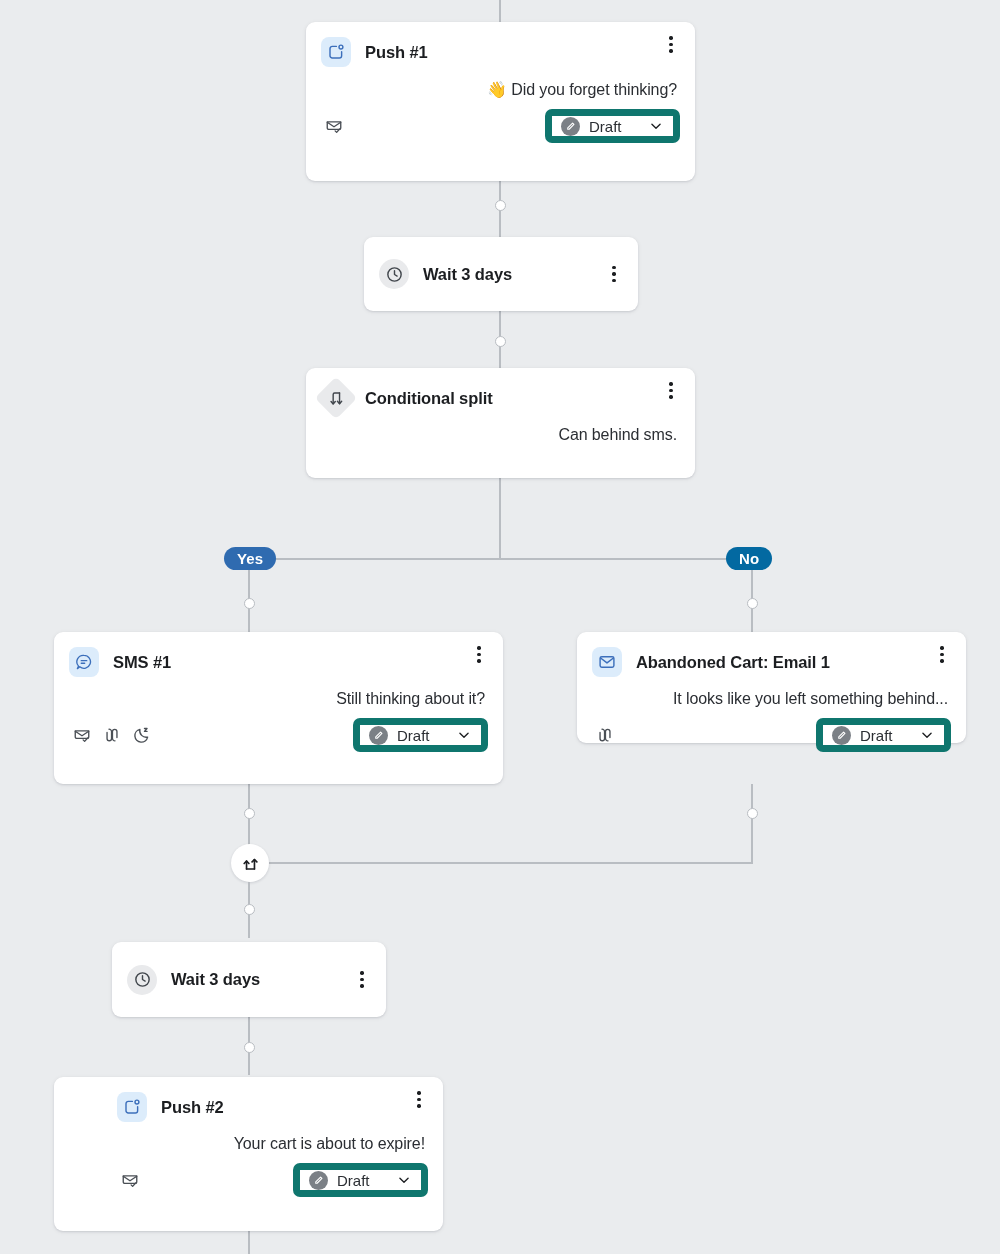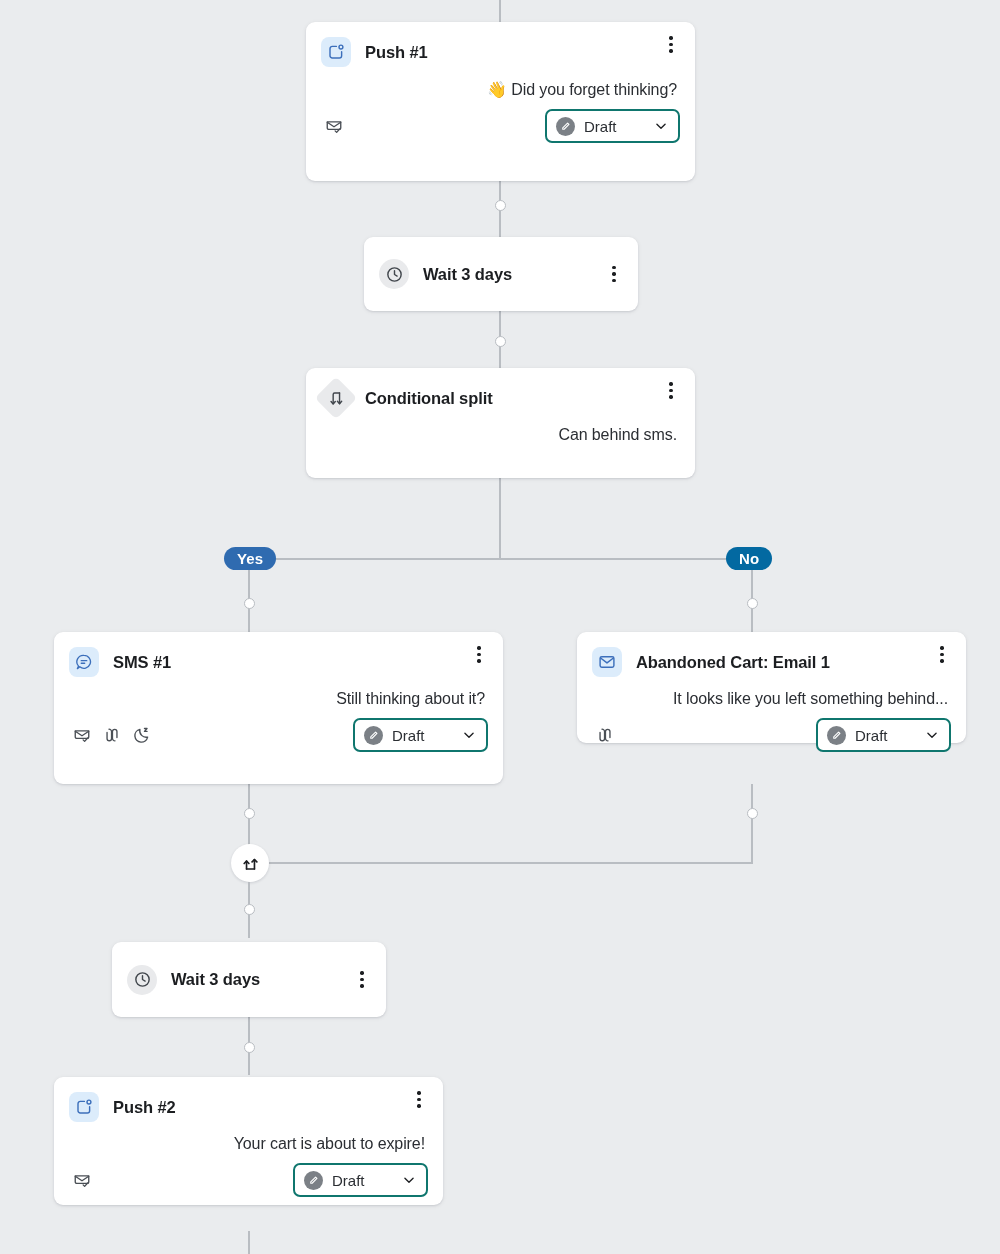--- a/index.html
+++ b/index.html
@@ -74,21 +74,21 @@
   }
   .card-foot {
     display: flex; align-items: center; padding: 10px 15px 13px 18px;
   }
   .foot-icons { display: flex; align-items: center; gap: 11px; }
   .foot-icons .fi { width: 19px; height: 19px; display:flex; align-items:center; justify-content:center; }
 
   .status-select {
     margin-left: auto; display: flex; align-items: center;
     height: 34px; min-width: 135px; padding: 0 10px 0 9px;
-    border: 2px solid #0f766e; border-radius: 7px; background: #fff;
+    border: 7px solid #0f766e; border-radius: 7px; background: #fff;
     cursor: pointer;
   }
   .status-dot {
     width: 19px; height: 19px; border-radius: 50%; background: #7b8086;
     display:flex; align-items:center; justify-content:center; margin-right: 9px;
     flex: 0 0 19px;
   }
   .status-label { font-size: 15px; color: #2b2e33; }
   .chev { margin-left: auto; width: 14px; height: 14px; }
 </style>
@@ -323,21 +323,21 @@
       </div>
       <span class="card-title">Wait 3 days</span>
       <div class="kebab">
           <i></i>
           <i></i>
           <i></i>
         </div>
     </div>
   </div>
 
-  <div class="card" style="left:54px; top:1077px; width:389px; height:128px;">
+  <div class="card" style="left:54px; top:1077px; width:389px; height:154px;padding-left:48px;">
     <div class="card-head">
       <div class="node-icon icon-blue">
         <svg width="18" height="18" viewBox="0 0 24 24" fill="none" stroke="#3c6fbb" stroke-width="1.9" stroke-linecap="round" stroke-linejoin="round">
           <path d="M19.5 11.5 V17 a3 3 0 0 1 -3 3 H7 a3 3 0 0 1 -3 -3 V7.5 a3 3 0 0 1 3 -3 h5.5"></path>
           <circle cx="18.6" cy="5.4" r="2.6"></circle>
         </svg>
       </div>
       <span class="card-title">Push #2</span>
       <div class="kebab">
           <i></i>

